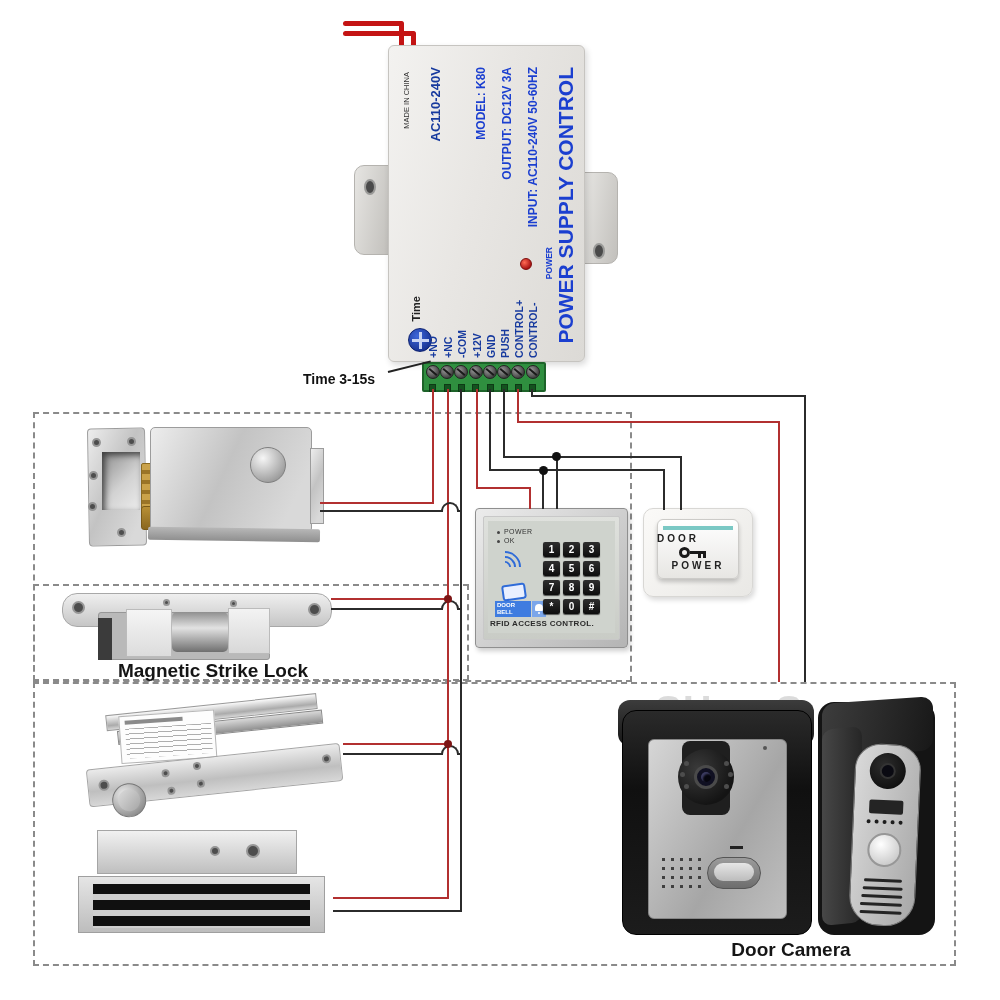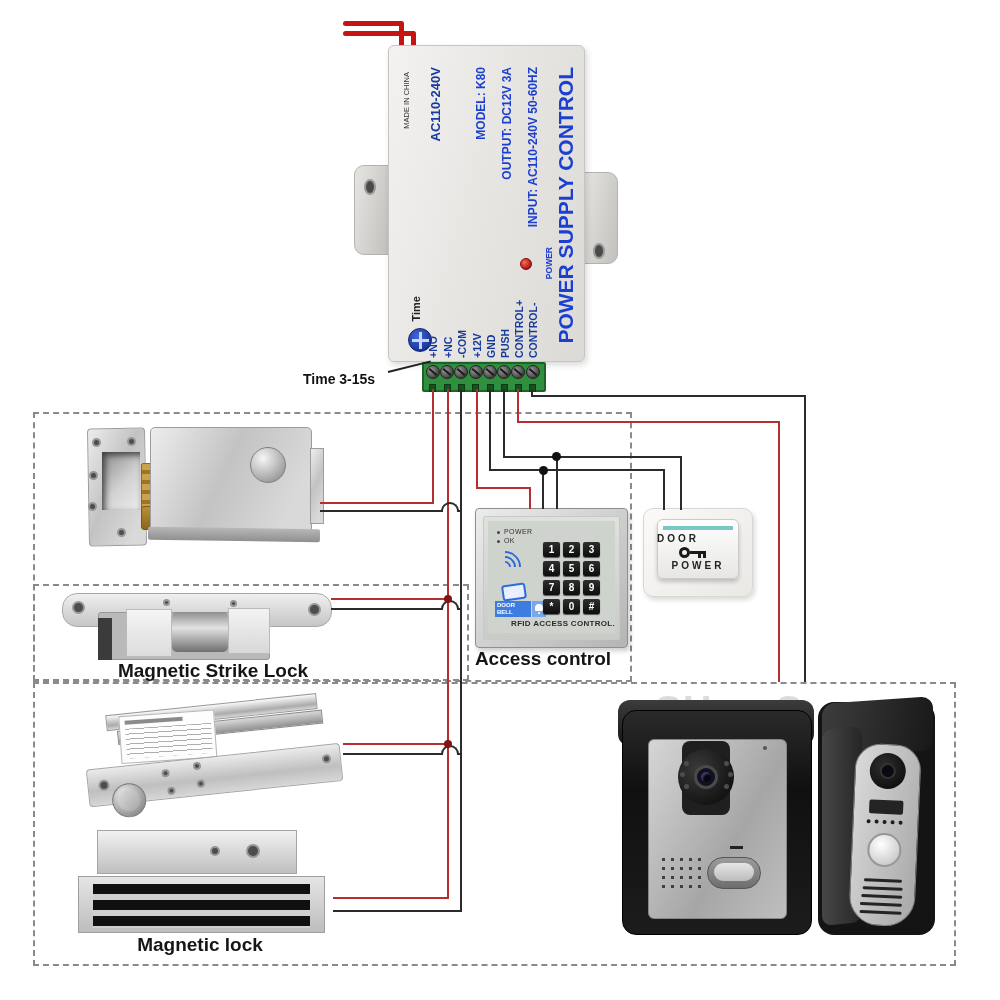--- a/index.html
+++ b/index.html
@@ -163,21 +163,20 @@
     <div class="hole" style="left:114px; top:80px; width:8px; height:8px;"></div>
     <div class="abs" style="left:28px; top:76px; width:34px; height:34px; border-radius:50%; background:radial-gradient(circle at 35% 30%,#ececec,#8d8d8d 78%); border:1px solid #777;"></div>
     <div class="abs" style="left:34px; top:82px; width:22px; height:22px; border-radius:50%; background:linear-gradient(135deg,#dcdcdc,#a5a5a5);"></div>
   </div>
 
   <div class="abs" style="left:97px; top:830px; width:200px; height:44px; background:linear-gradient(180deg,#f1f1f1,#bfbfbf); border:1px solid #a5a5a5;"></div>
   <div class="hole" style="left:210px; top:846px; width:10px; height:10px;"></div>
   <div class="hole" style="left:246px; top:844px; width:14px; height:14px;"></div>
   <div class="abs" style="left:78px; top:876px; width:247px; height:57px; background:linear-gradient(#e5e5e5,#bdbdbd); border:1px solid #9f9f9f;"></div>
   <div class="abs" style="left:93px; top:884px; width:217px; height:44px; background:repeating-linear-gradient(180deg,#101010 0 10px,#cfcfcf 10px 16px);"></div>
-  <div class="clabel" style="left:100px; top:934px;">Magnetic lock</div>
 
   <div class="abs" style="left:475px; top:508px; width:153px; height:140px; border-radius:4px; background:linear-gradient(135deg,#ececec,#b4b4b4); border:1px solid #8f8f8f; box-shadow:2px 3px 5px rgba(0,0,0,.2);"></div>
   <div class="abs" style="left:483px; top:516px; width:137px; height:124px; border:1px solid #c8c8c8; background:linear-gradient(#dfe1dd,#c9ccc6); border-radius:2px;"></div>
   <div class="abs" style="left:488px; top:521px; width:127px; height:112px; background:#cfd3cd;"></div>
   <div class="abs" style="left:497px; top:531px; width:3px; height:3px; border-radius:50%; background:#444;"></div>
   <div class="abs tiny" style="left:504px; top:528px;">POWER</div>
   <div class="abs" style="left:497px; top:540px; width:3px; height:3px; border-radius:50%; background:#444;"></div>
   <div class="abs tiny" style="left:504px; top:537px;">OK</div>
   <div class="arc" style="left:489px; top:551px; width:32px; height:32px;"></div>
   <div class="arc" style="left:494px; top:556px; width:22px; height:22px;"></div>
@@ -193,22 +192,21 @@
   <div class="key" style="left:583px; top:542px;">3</div>
   <div class="key" style="left:543px; top:561px;">4</div>
   <div class="key" style="left:563px; top:561px;">5</div>
   <div class="key" style="left:583px; top:561px;">6</div>
   <div class="key" style="left:543px; top:580px;">7</div>
   <div class="key" style="left:563px; top:580px;">8</div>
   <div class="key" style="left:583px; top:580px;">9</div>
   <div class="key" style="left:543px; top:599px;">*</div>
   <div class="key" style="left:563px; top:599px;">0</div>
   <div class="key" style="left:583px; top:599px;">#</div>
-  <div class="abs" style="left:490px; top:619px; width:125px; text-align:right; font-size:8px; font-weight:bold; color:#2b2b2b; letter-spacing:.3px;">RFID ACCESS CONTROL.</div>
-  <div class="clabel" style="left:443px; top:648px;">Access control</div>
+  <div class="abs" style="left:490px; top:619px; width:125px; text-align:left; font-size:8px; font-weight:bold; color:#2b2b2b; letter-spacing:.3px;">RFID ACCESS CONTROL.</div>
 
   <div class="abs" style="left:643px; top:508px; width:110px; height:89px; border-radius:10px; background:linear-gradient(135deg,#fbfaf8,#e9e8e5); border:1px solid #d8d7d4; box-shadow:2px 3px 5px rgba(0,0,0,.15);"></div>
   <div class="abs" style="left:657px; top:519px; width:82px; height:60px; border-radius:6px; background:linear-gradient(#ffffff,#e7e6e3); border:1px solid #cccbc8; box-shadow:0 3px 4px rgba(0,0,0,.2);"></div>
   <div class="abs" style="left:663px; top:526px; width:70px; height:4px; background:#7ac8c4;"></div>
   <div class="abs" style="left:657px; top:533px; width:82px; text-align:left; font-size:10px; font-weight:bold; letter-spacing:3px; color:#222;">DOOR</div>
   <div class="abs" style="left:679px; top:547px; width:11px; height:11px; border:3px solid #1a1a1a; border-radius:50%;"></div>
   <div class="abs" style="left:690px; top:551px; width:16px; height:3px; background:#1a1a1a;"></div>
   <div class="abs" style="left:698px; top:554px; width:3px; height:4px; background:#1a1a1a;"></div>
   <div class="abs" style="left:703px; top:554px; width:3px; height:4px; background:#1a1a1a;"></div>
   <div class="abs" style="left:657px; top:560px; width:82px; text-align:center; font-size:10px; font-weight:bold; letter-spacing:3px; color:#222;">POWER</div>
@@ -244,20 +242,21 @@
     <div class="abs" style="left:29px; top:75px; width:4px; height:4px; border-radius:50%; background:#1d1d1d;"></div>
     <div class="abs" style="left:37px; top:75px; width:4px; height:4px; border-radius:50%; background:#1d1d1d;"></div>
     <div class="abs" style="left:45px; top:75px; width:4px; height:4px; border-radius:50%; background:#1d1d1d;"></div>
     <div class="abs" style="left:15px; top:88px; width:34px; height:34px; border-radius:50%; background:radial-gradient(circle at 38% 32%,#ffffff,#c9c9c9 80%); border:2px solid #979797;"></div>
     <div class="abs" style="left:13px; top:134px; width:38px; height:3px; background:#242424; border-radius:2px;"></div>
     <div class="abs" style="left:12px; top:142px; width:40px; height:3px; background:#242424; border-radius:2px;"></div>
     <div class="abs" style="left:11px; top:150px; width:41px; height:3px; background:#242424; border-radius:2px;"></div>
     <div class="abs" style="left:10px; top:158px; width:42px; height:3px; background:#242424; border-radius:2px;"></div>
     <div class="abs" style="left:10px; top:166px; width:42px; height:3px; background:#242424; border-radius:2px;"></div>
   </div>
+  <div class="clabel" style="left:691px; top:939px; z-index:8;">Door Camera</div>
 
   <div class="wr" style="left:432px; top:389px; width:2px; height:115px;"></div>
   <div class="wr" style="left:320px; top:502px; width:114px; height:2px;"></div>
   <div class="wr" style="left:447px; top:389px; width:2px; height:510px;"></div>
   <div class="wr" style="left:333px; top:897px; width:116px; height:2px;"></div>
   <div class="wr" style="left:331px; top:598px; width:118px; height:2px;"></div>
   <div class="wr" style="left:343px; top:743px; width:106px; height:2px;"></div>
   <div class="wr" style="left:476px; top:389px; width:2px; height:100px;"></div>
   <div class="wr" style="left:476px; top:487px; width:55px; height:2px;"></div>
   <div class="wr" style="left:529px; top:487px; width:2px; height:22px;"></div>

